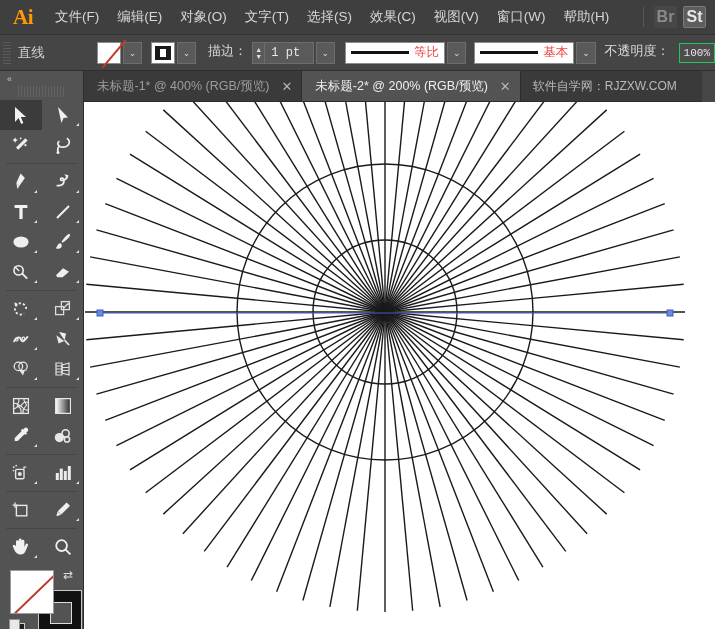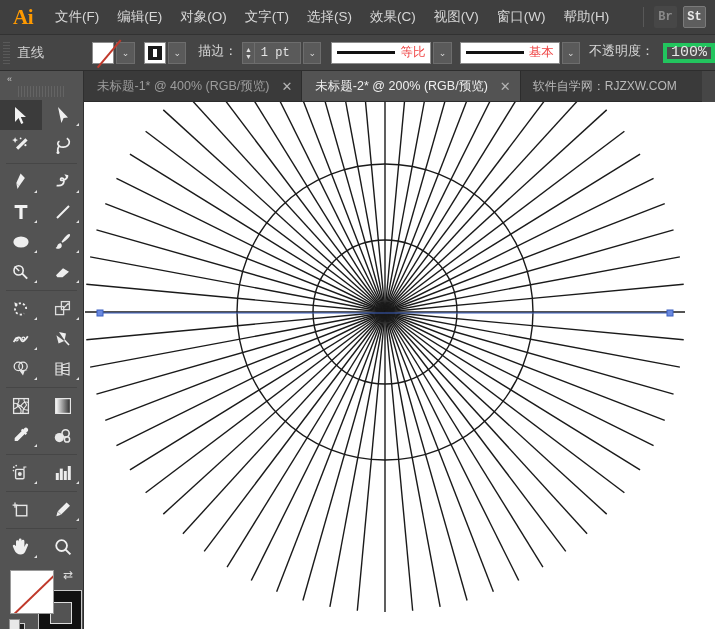--- a/index.html
+++ b/index.html
@@ -42,22 +42,22 @@
   #menu-right {
     margin-left: auto; display: flex; align-items: center;
     height: 35px; padding-right: 6px;
   }
   .menu-sep {
     width: 1px; height: 20px; background: #585858; margin: 0 7px;
   }
   .app-chip {
     width: 23px; height: 22px; margin: 8px 3px;
     display: flex; align-items: center; justify-content: center;
-    font-size: 12px; font-weight: bold;
-    font-family: Liberation Mono, monospace;
+    font-size: 16px; font-weight: bold;
+    font-family: Liberation Sans, sans-serif;
     border-radius: 2px;
   }
   #chip-br { color: #8a8a8a; background: #474747; }
   #chip-st { color: #e8e8e8; background: #5e5e5e; border: 1px solid #7a7a7a; }
 
   
   #controlbar {
     position: absolute; left: 0; top: 35px;
     width: 715px; height: 36px;
     background: #454545;
@@ -118,22 +118,22 @@
   .profile-box {
     height: 22px; background: #fff; border: 1px solid #8c8c8c;
     display: flex; align-items: center; padding: 0 5px;
     gap: 5px; margin-left: 10px;
   }
   .profile-line {
     width: 58px; height: 3px; background: #111;
   }
   .profile-txt { color: #ef4444; font-size: 12.5px; white-space: nowrap; }
   #opacity-val {
-    height: 20px; background: #4c4c4c; border: 4px solid #22c55e;
-    color: #e6e6e6; font-size: 15px;
+    height: 20px; background: #4c4c4c; border: 1px solid #22c55e;
+    color: #e6e6e6; font-size: 11px;
     display: flex; align-items: center; padding: 0 4px; margin-left: 4px;
     font-family: "Liberation Mono", monospace;
   }
 
   
   #tabbar {
     position: absolute; left: 84px; top: 71px;
     width: 618px; height: 31px;
     background: #3a3a3a;
     display: flex; align-items: stretch;

